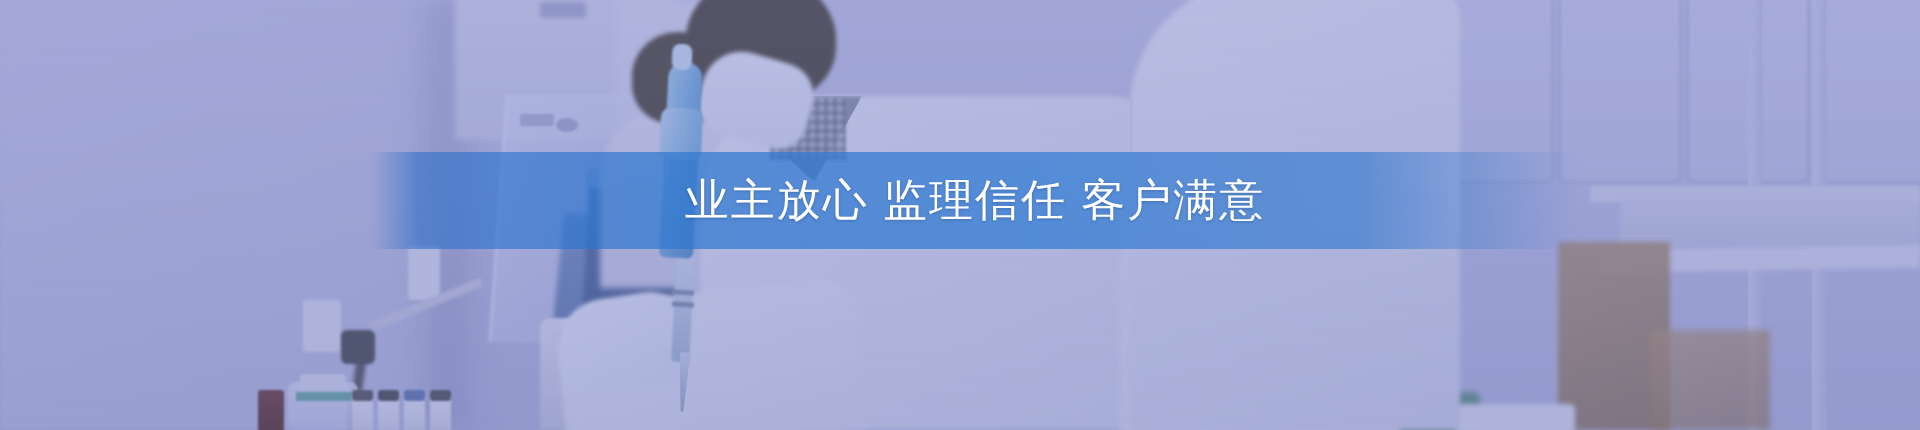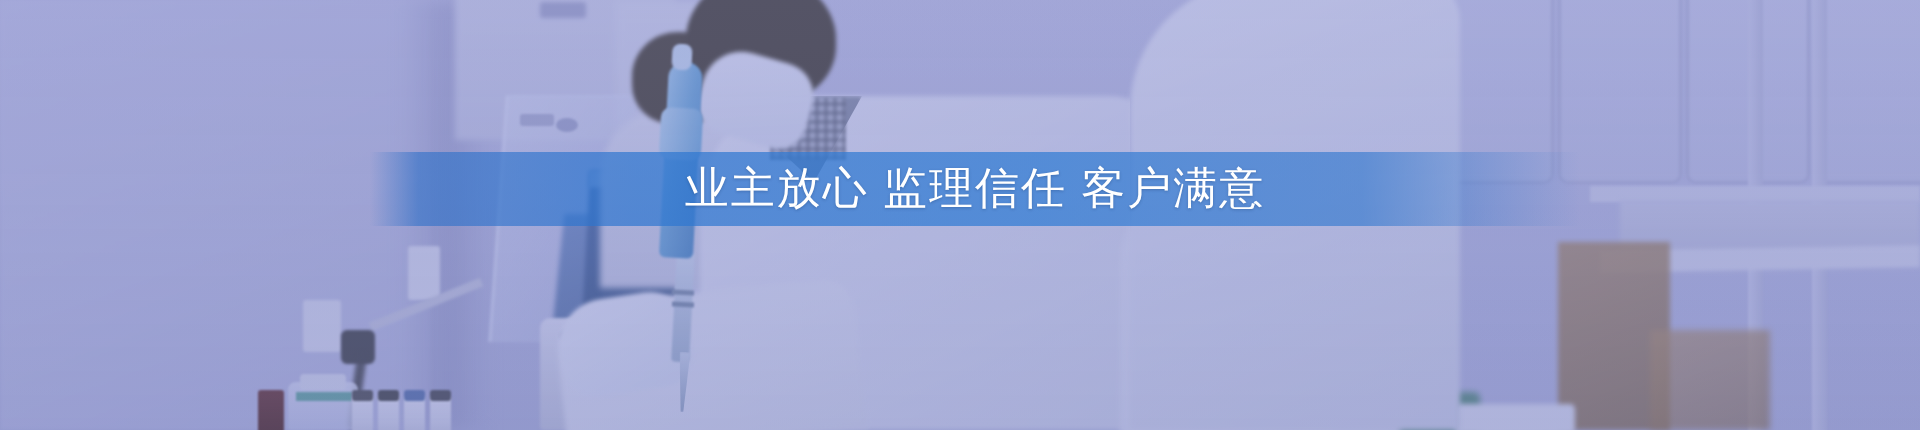--- a/index.html
+++ b/index.html
@@ -322,21 +322,21 @@
     mix-blend-mode:multiply;
   }
   .tint2{
     position:absolute;inset:0;
     background:linear-gradient(180deg,rgba(176,180,226,.38),rgba(166,172,220,.34));
   }
 
   
   .band{
     position:absolute;
-    left:370px;top:152px;width:1210px;height:74px;
+    left:370px;top:152px;width:1210px;height:97px;
     background:linear-gradient(90deg,
       rgba(42,110,200,.00) 0%,
       rgba(42,110,200,.58) 4%,
       rgba(45,118,208,.70) 22%,
       rgba(48,124,212,.72) 55%,
       rgba(46,118,206,.62) 82%,
       rgba(46,118,206,.00) 100%);
   }
   .band-inner{
     position:absolute;inset:0;

